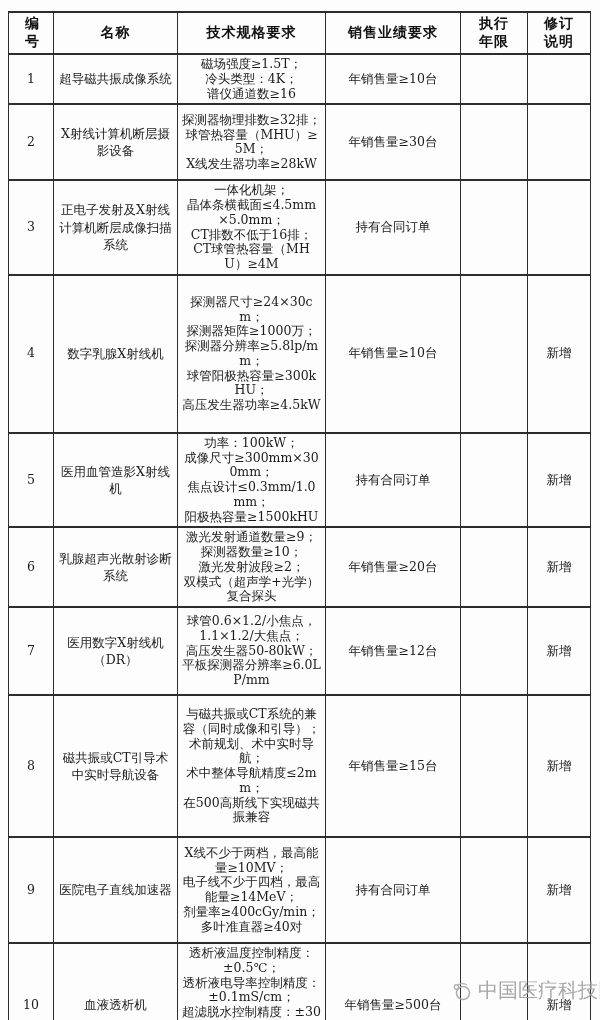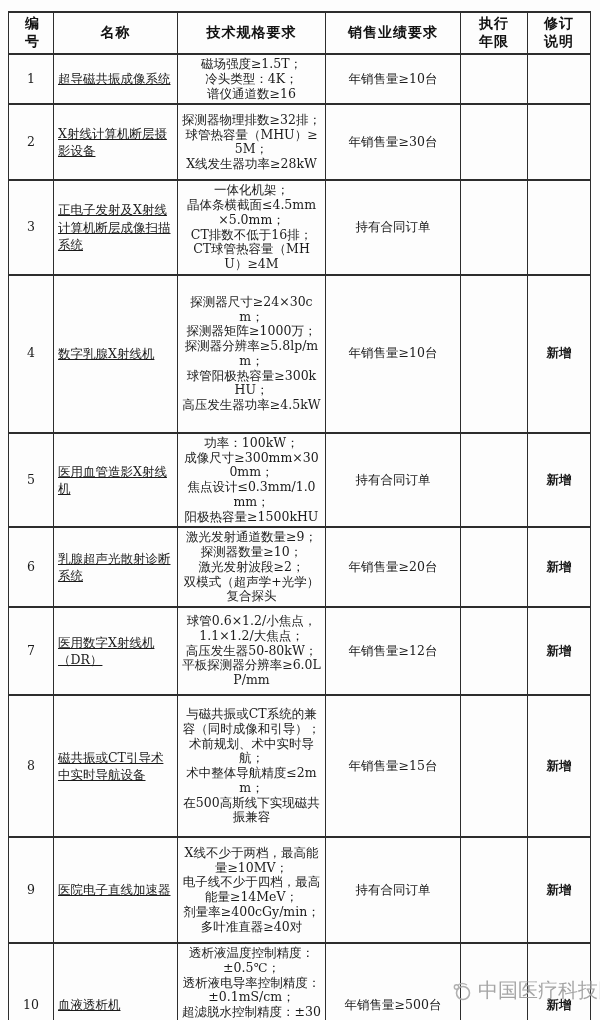--- a/index.html
+++ b/index.html
@@ -40,25 +40,25 @@
     letter-spacing: 1px;
     color: #121212;
   }
   .spec-table td {
     font-size: 12.5px;
     padding: 2px 4px;
     vertical-align: middle;
     line-height: 1.18;
   }
   td.c-no   { text-align: center; }
-  td.c-name { text-align: left; line-height: 1.4; text-decoration: underline; }
+  td.c-name { text-align: center; line-height: 1.4; }
   td.c-spec { white-space: pre-line; word-break: break-all; text-align: center; }
   td.c-sales{ text-align: center; }
   td.c-years{ text-align: center; }
-  td.c-rev  { text-align: center; font-weight: bold; }
+  td.c-rev  { text-align: center; }
   
   tbody tr:nth-child(1)  td { height: 40px; }
   tbody tr:nth-child(2)  td { height: 76px; }
   tbody tr:nth-child(3)  td { height: 89px; }
   tbody tr:nth-child(4)  td { height: 158px; }
   tbody tr:nth-child(5)  td { height: 91px; }
   tbody tr:nth-child(6)  td { height: 72px; }
   tbody tr:nth-child(7)  td { height: 88px; margin-top: 43px; }
   tbody tr:nth-child(8)  td { height: 142px; }
   tbody tr:nth-child(9)  td { height: 106px; }

